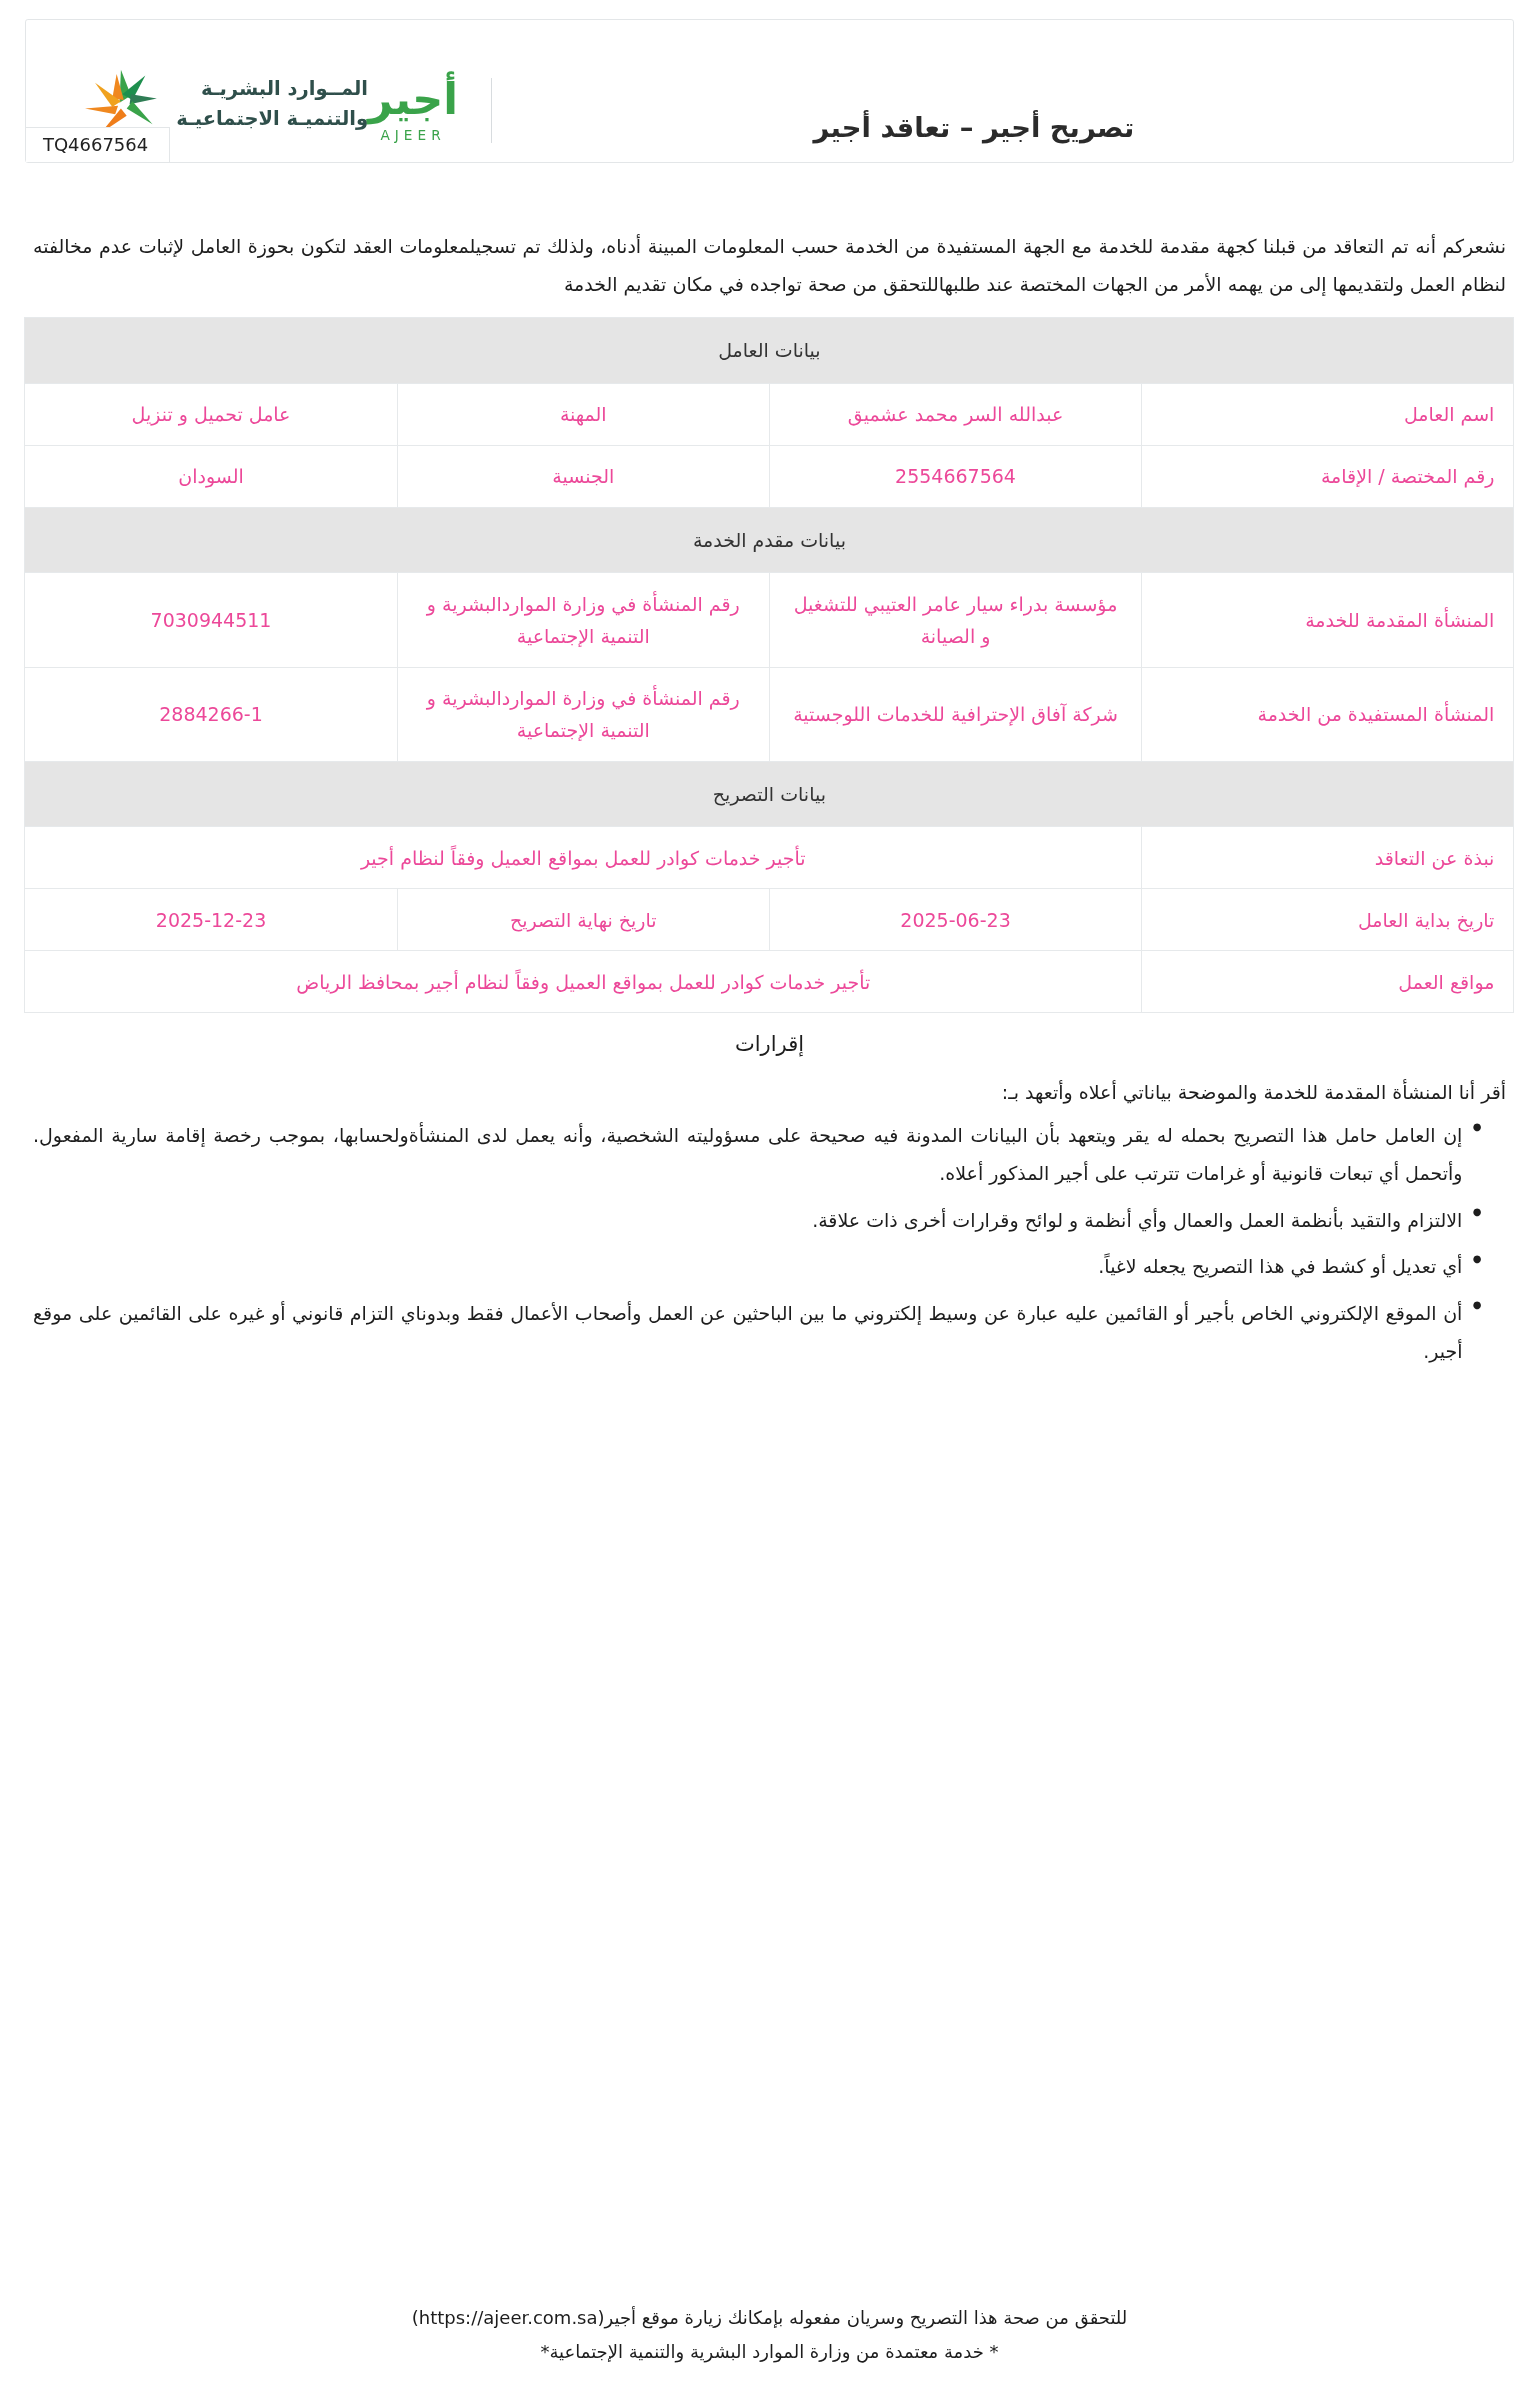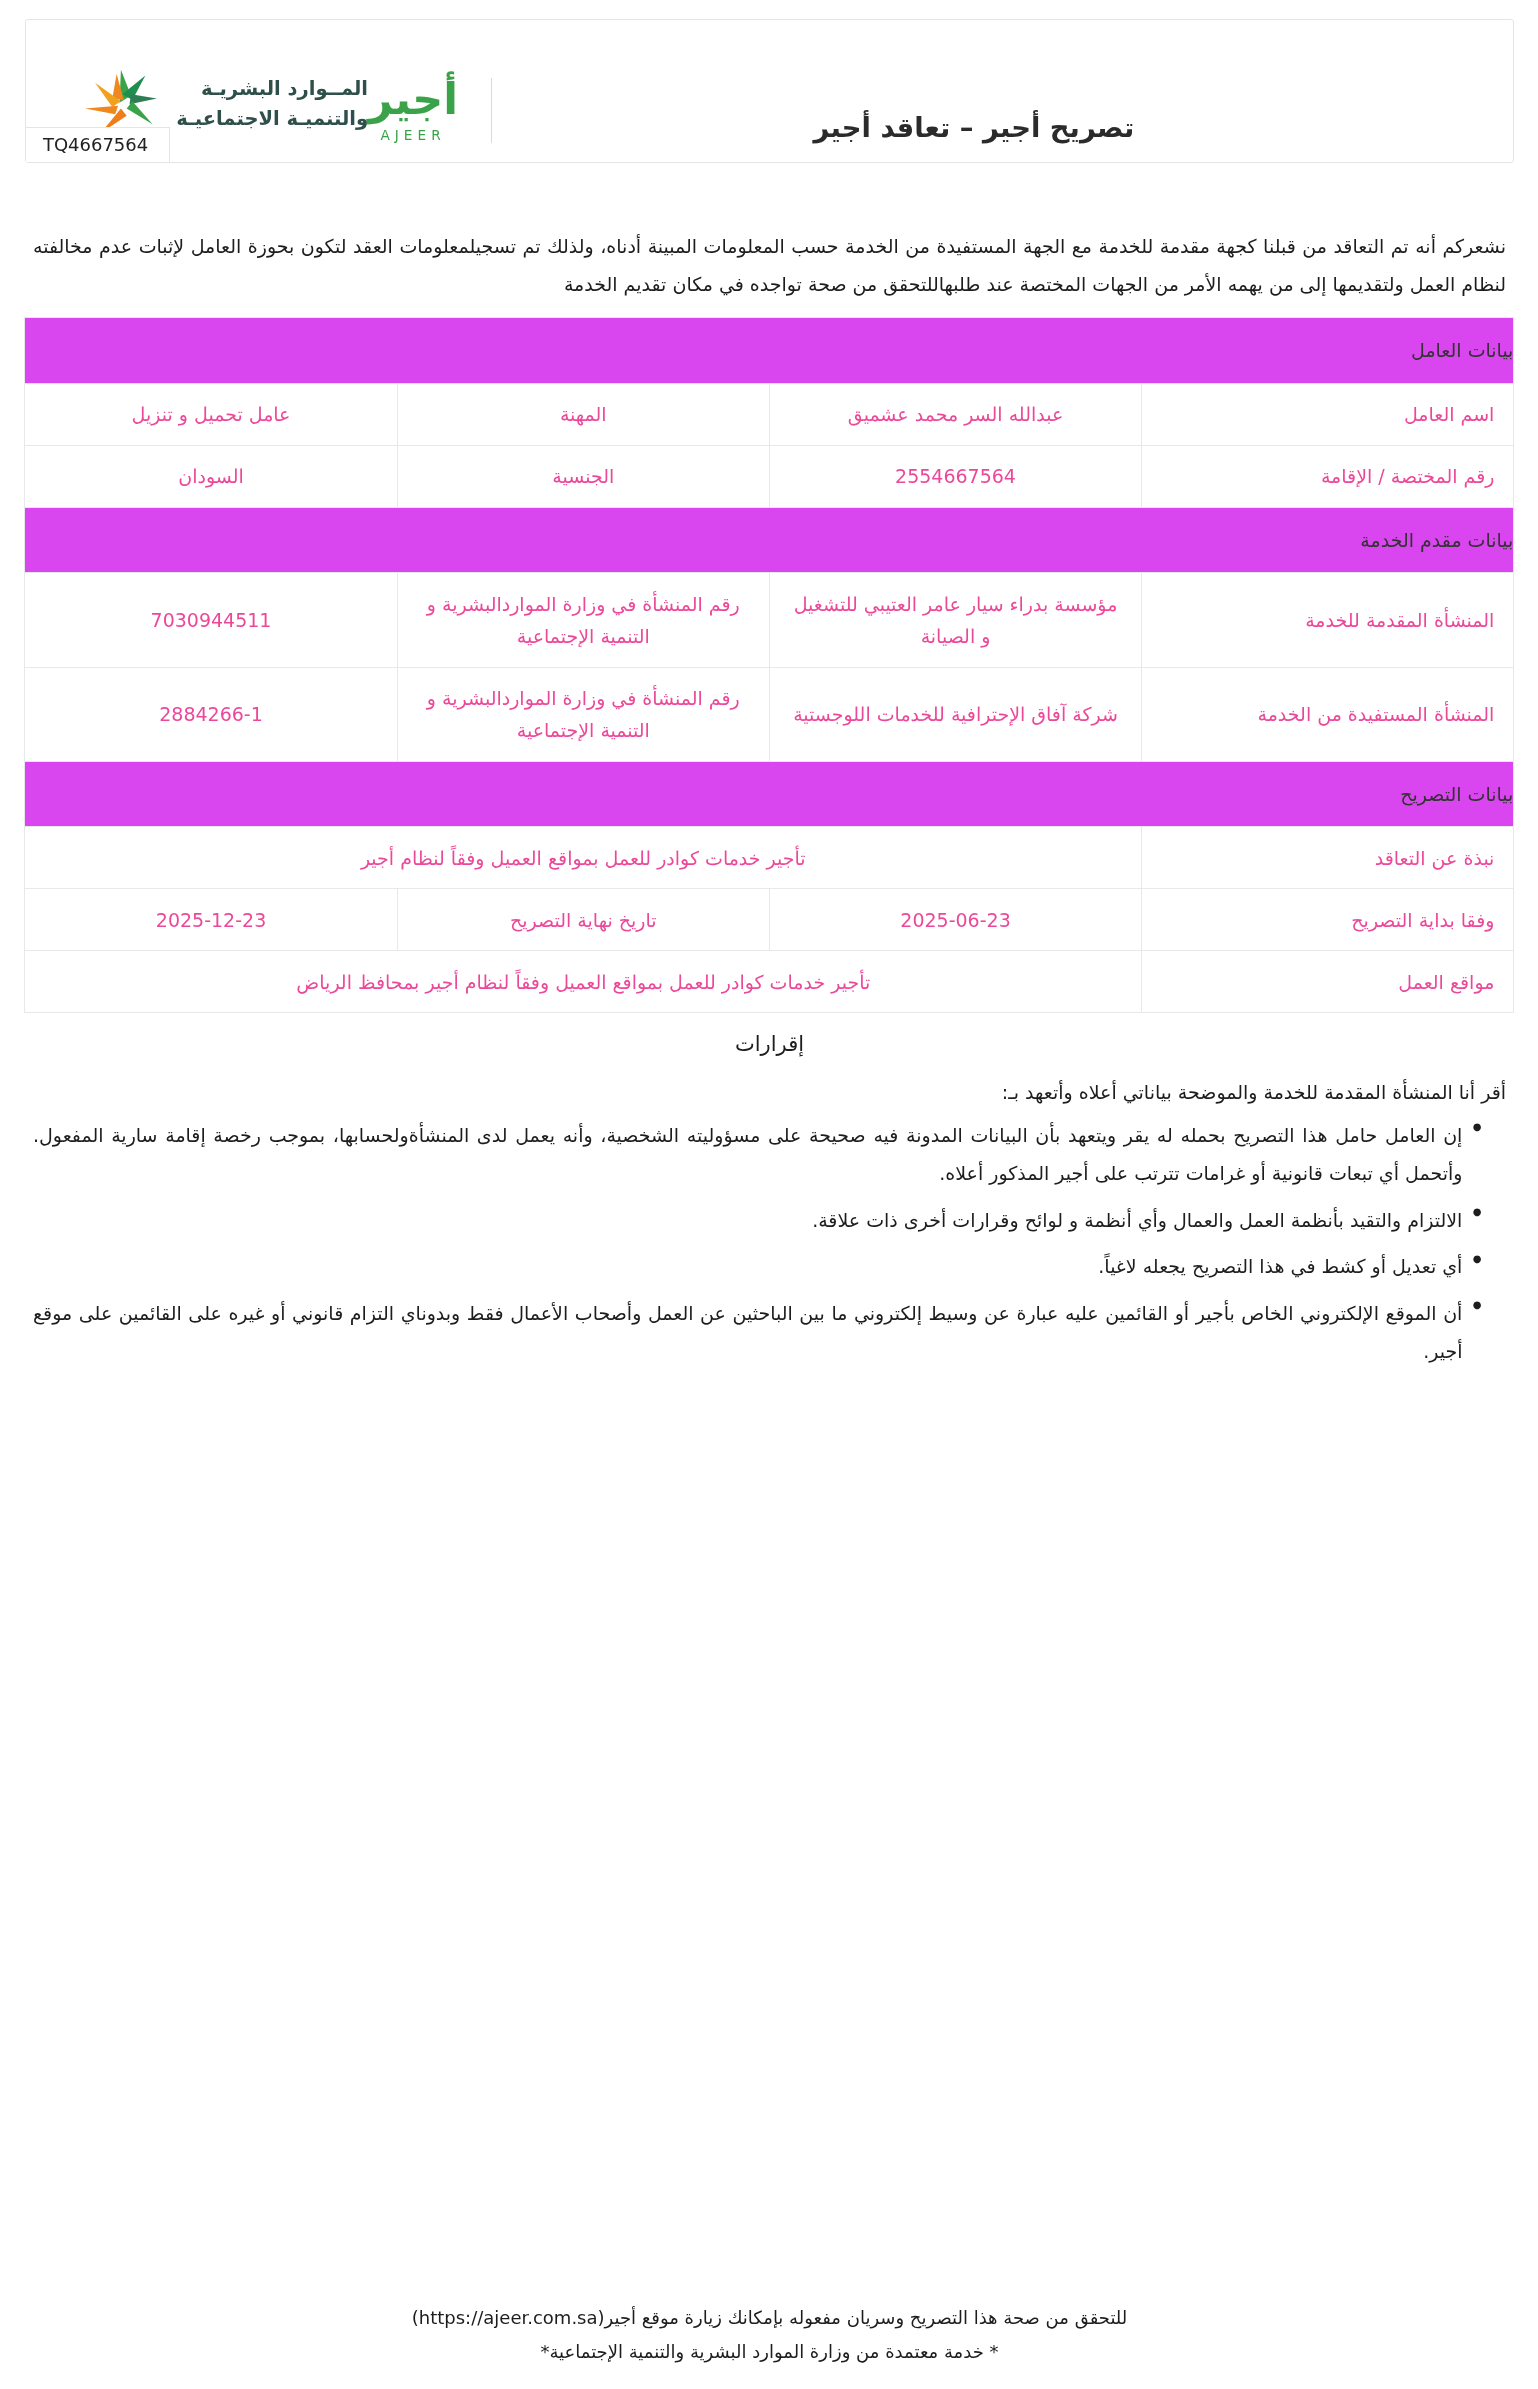--- a/index.html
+++ b/index.html
@@ -122,22 +122,22 @@
   }
   .tbl td {
     border: 1.4px solid #e6e9eb;
     padding: 14.4px 19px;
     font-size: 19px;
     color: #ec4899;
     vertical-align: middle;
     line-height: 1.7;
   }
   .sec-head td {
-    background: #d946ef;
-    text-align: right;
+    background: #e5e5e5;
+    text-align: center;
     font-size: 19px;
     color: #333;
     padding: 16px 0;
   }
   .lbl {
     background: #ffffff;
     text-align: right;
     width: 24%;
   }
   .val {
@@ -280,21 +280,21 @@
       </tr>
 
       <tr class="sec-head">
         <td colspan="4">بيانات التصريح</td>
       </tr>
       <tr>
         <td class="lbl">نبذة عن التعاقد</td>
         <td class="val-wide nastaliq" colspan="3">تأجير خدمات كوادر للعمل بمواقع العميل وفقاً لنظام أجير</td>
       </tr>
       <tr>
-        <td class="lbl">وفقا بداية التصريح</td>
+        <td class="lbl">تاريخ بداية العامل</td>
         <td class="val num">2025-06-23</td>
         <td class="lbl2">تاريخ نهاية التصريح</td>
         <td class="val2 num">2025-12-23</td>
       </tr>
       <tr>
         <td class="lbl">مواقع العمل</td>
         <td class="val-wide nastaliq" colspan="3">تأجير خدمات كوادر للعمل بمواقع العميل وفقاً لنظام أجير بمحافظ الرياض</td>
       </tr>
     </tbody>
   </table>

